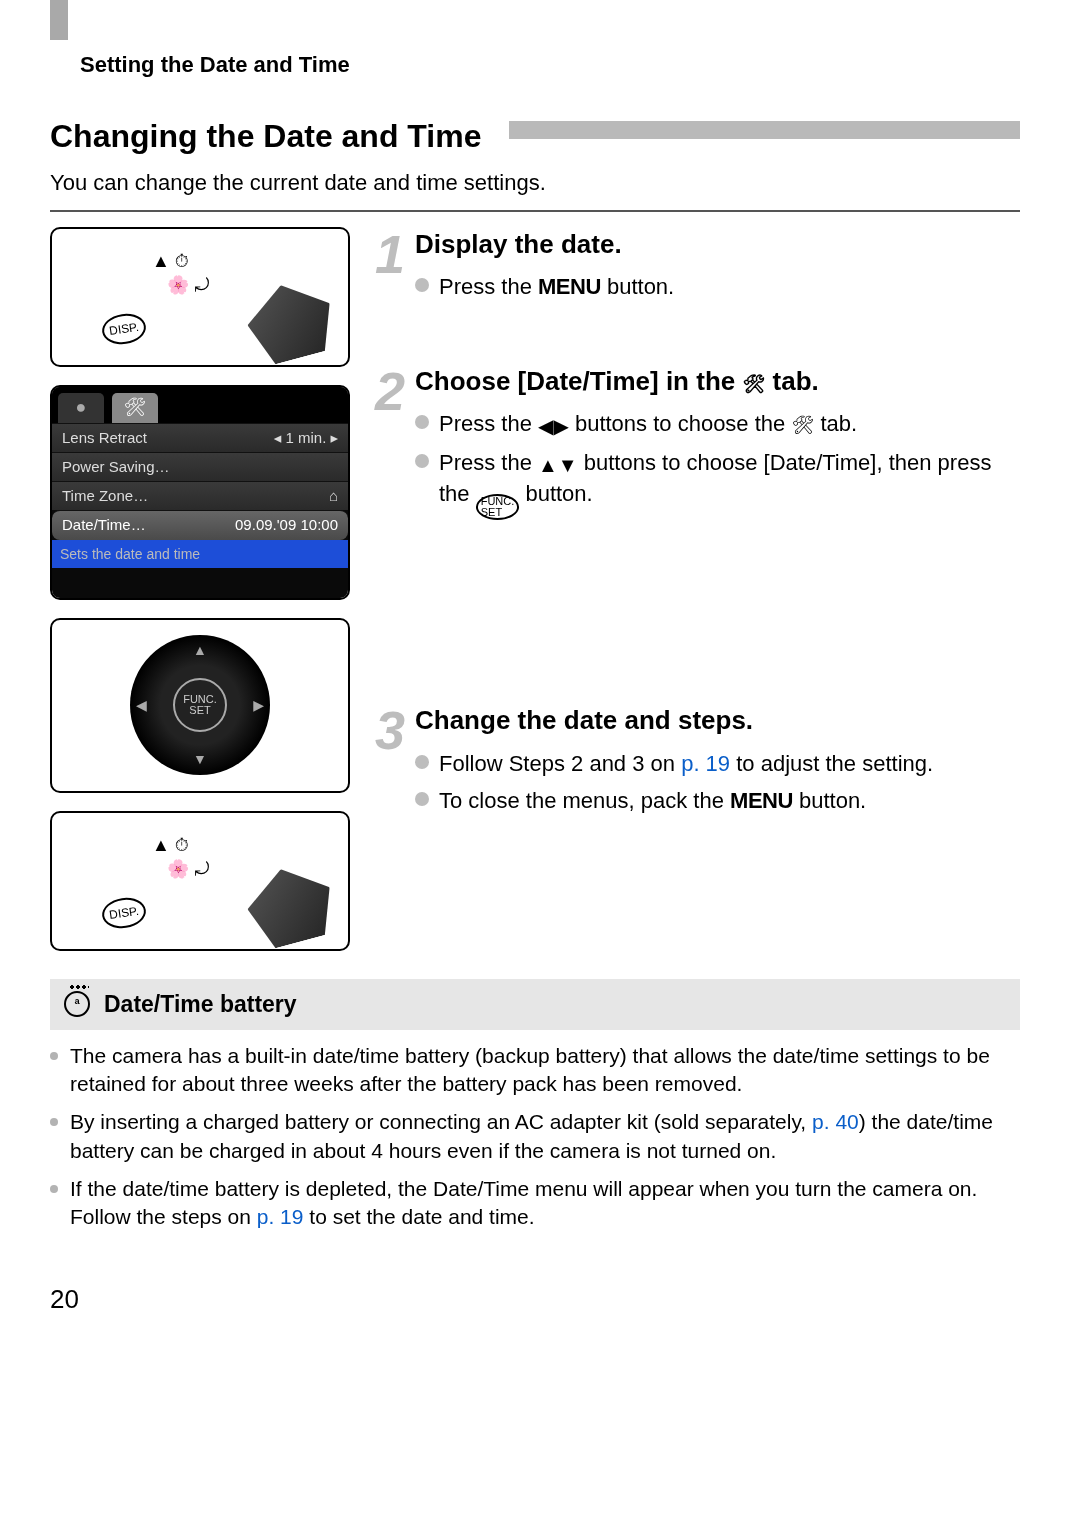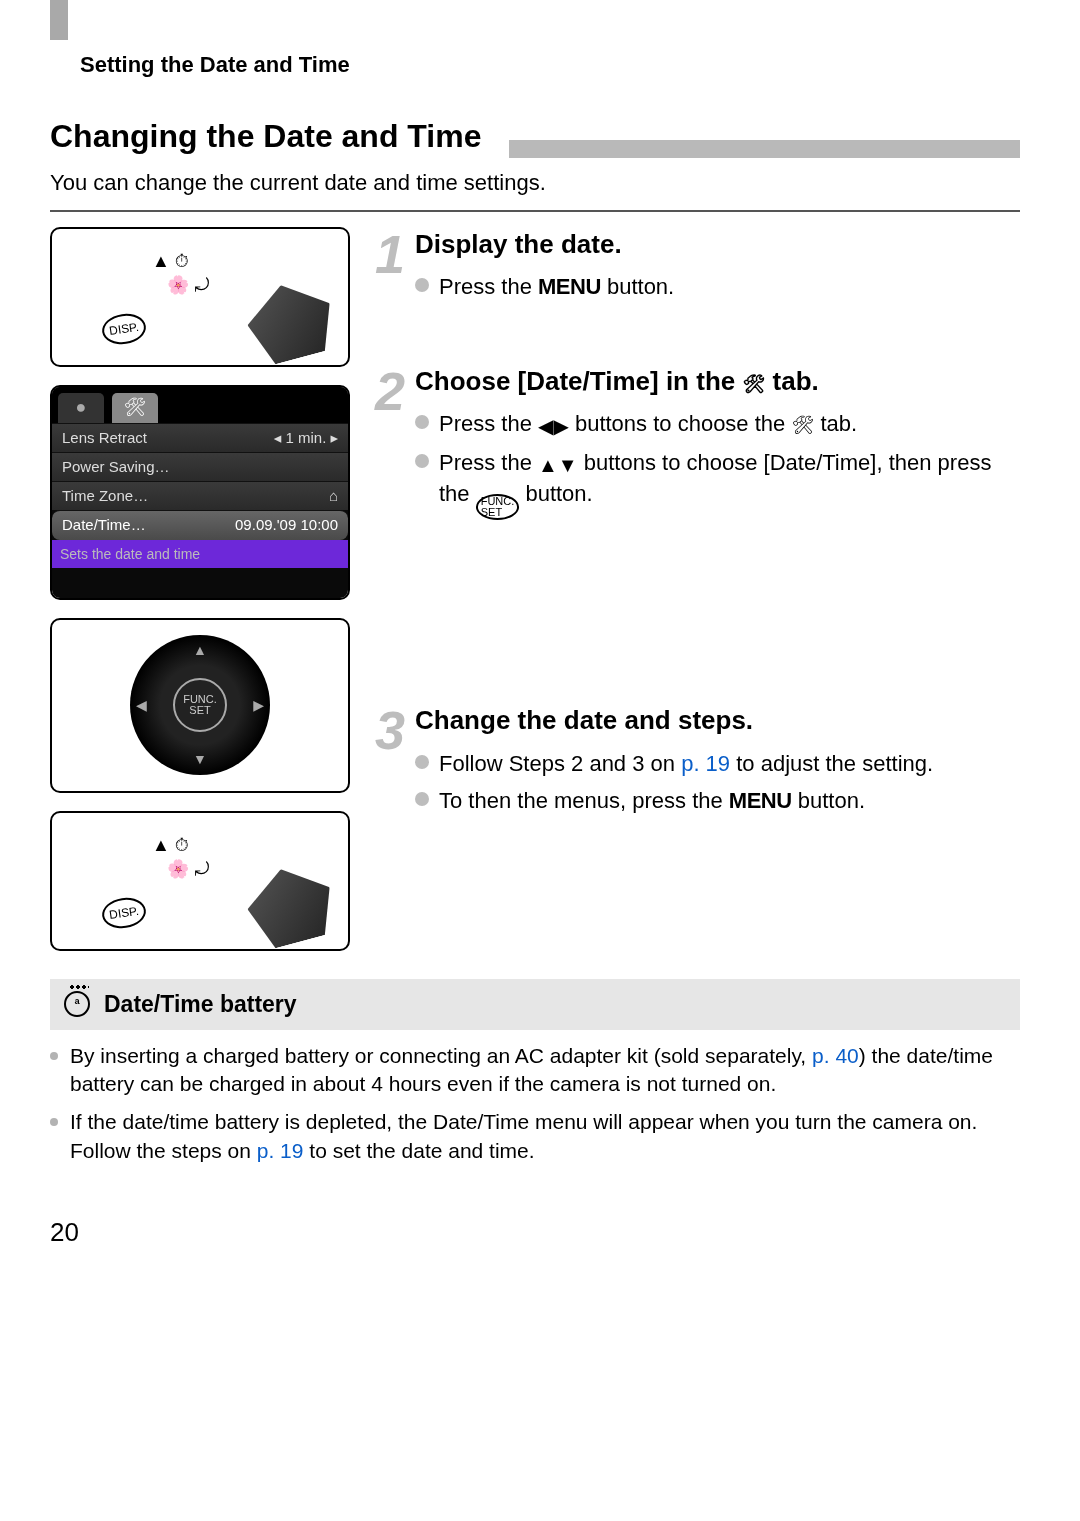--- a/index.html
+++ b/index.html
@@ -23,21 +23,21 @@
   }
   .section-label {
     font-weight: bold;
     font-size: 22px;
     margin-left: 30px;
     margin-top: 10px;
     margin-bottom: 35px;
   }
   .h1-row {
     display: flex;
-    align-items: flex-end;
+    align-items: flex-start;
     gap: 28px;
     margin-bottom: 10px;
   }
   .h1-row h1 {
     font-size: 32px;
     font-weight: 900;
   }
   .h1-bar {
     flex: 1;
     height: 18px;
@@ -136,21 +136,21 @@
   .menu-rows { padding: 0; }
   .mrow {
     display:flex; justify-content:space-between;
     padding: 4px 10px;
     background: linear-gradient(#3a3a3a,#2a2a2a);
     border-top:1px solid #111;
     font-size: 15px;
   }
   .mrow.sel { background: linear-gradient(#666,#4a4a4a); color:#fff;border-radius:8px; }
   .helpbar {
-    background:#6d28d9; color:#bbb;
+    background:#1d4ed8; color:#bbb;
     padding:5px 8px; font-size:14px;
   }
   
   .dial-wrap {
     display:flex;align-items:center;justify-content:center;height:100%;
   }
   .dial-outer {
     width:140px;height:140px;border-radius:50%;
     background: radial-gradient(circle,#222 40%,#000 70%);
     display:flex;align-items:center;justify-content:center;
@@ -374,35 +374,39 @@
         <div class="step-title">Change the date and steps.</div>
         <div class="bullet">
           <div class="dot"></div>
           <div class="txt">
             <span>Follow Steps 2 and 3 on </span><a class="pref" href="#">p. 19</a><span> to adjust the setting.</span>
           </div>
         </div>
         <div class="bullet">
           <div class="dot"></div>
           <div class="txt">
-            <span>To then the menus, press the </span><span class="kw-menu">MENU</span><span> button.</span>
+            <span>To close the menus, pack the </span><span class="kw-menu">MENU</span><span> button.</span>
           </div>
         </div>
       </div>
     </div>
 
   </div>
 </div>
 
 <div class="tip-head">
   <div class="lightbulb">ª</div>
   <span>Date/Time battery</span>
 </div>
 
 <div class="tip-list">
+  <div class="tip-item">
+    <div class="tdot"></div>
+    <div>The camera has a built-in date/time battery (backup battery) that allows the date/time settings to be retained for about three weeks after the battery pack has been removed.</div>
+  </div>
   <div class="tip-item">
     <div class="tdot"></div>
     <div>
       <span>By inserting a charged battery or connecting an AC adapter kit (sold separately, </span><a class="pref" href="#">p. 40</a><span>) the date/time battery can be charged in about 4 hours even if the camera is not turned on.</span>
     </div>
   </div>
   <div class="tip-item">
     <div class="tdot"></div>
     <div>
       <span>If the date/time battery is depleted, the Date/Time menu will appear when you turn the camera on. Follow the steps on </span><a class="pref" href="#">p. 19</a><span> to set the date and time.</span>

